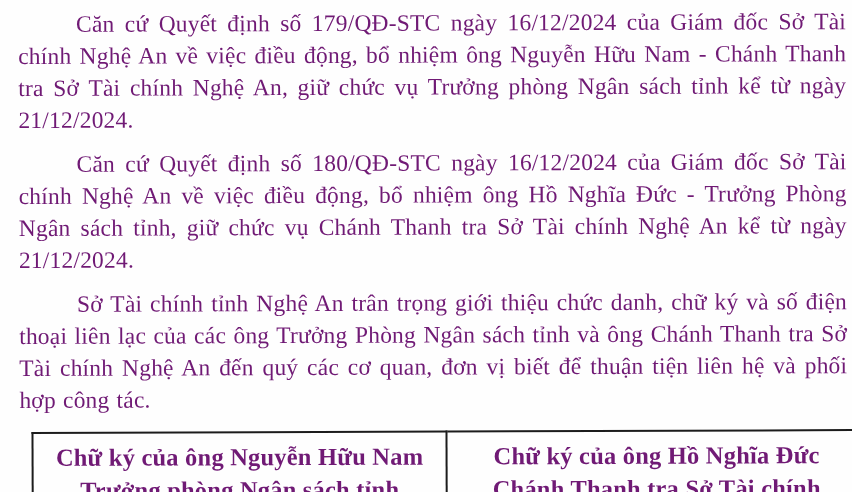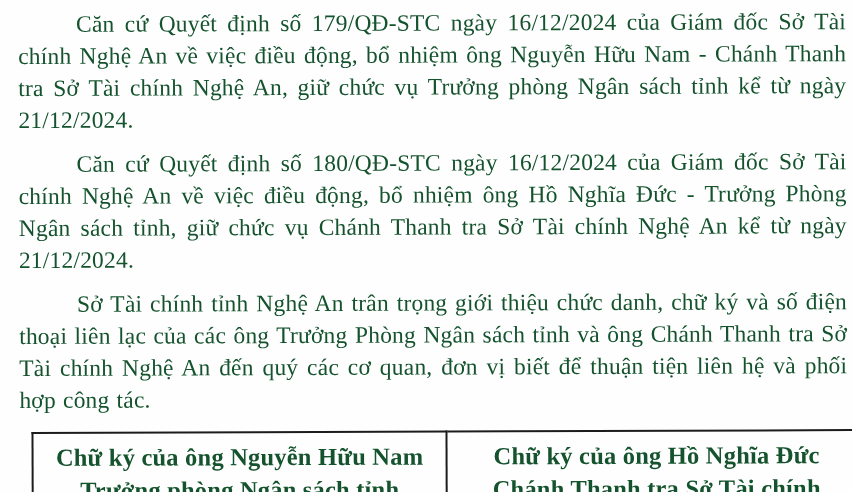--- a/index.html
+++ b/index.html
@@ -7,21 +7,21 @@
     padding: 0;
     background: #ffffff;
   }
   .page {
     position: relative;
     width: 852px;
     height: 492px;
     background: #fefefe;
     overflow: hidden;
     font-family: "Liberation Serif", "DejaVu Serif", serif;
-    color: #14532d;
+    color: #701a75;
   }
   .doc {
     position: absolute;
     top: 8px;
     left: 18px;
     width: 828px;
     transform: rotate(-0.2deg);
     transform-origin: left top;
   }
   .doc p {

